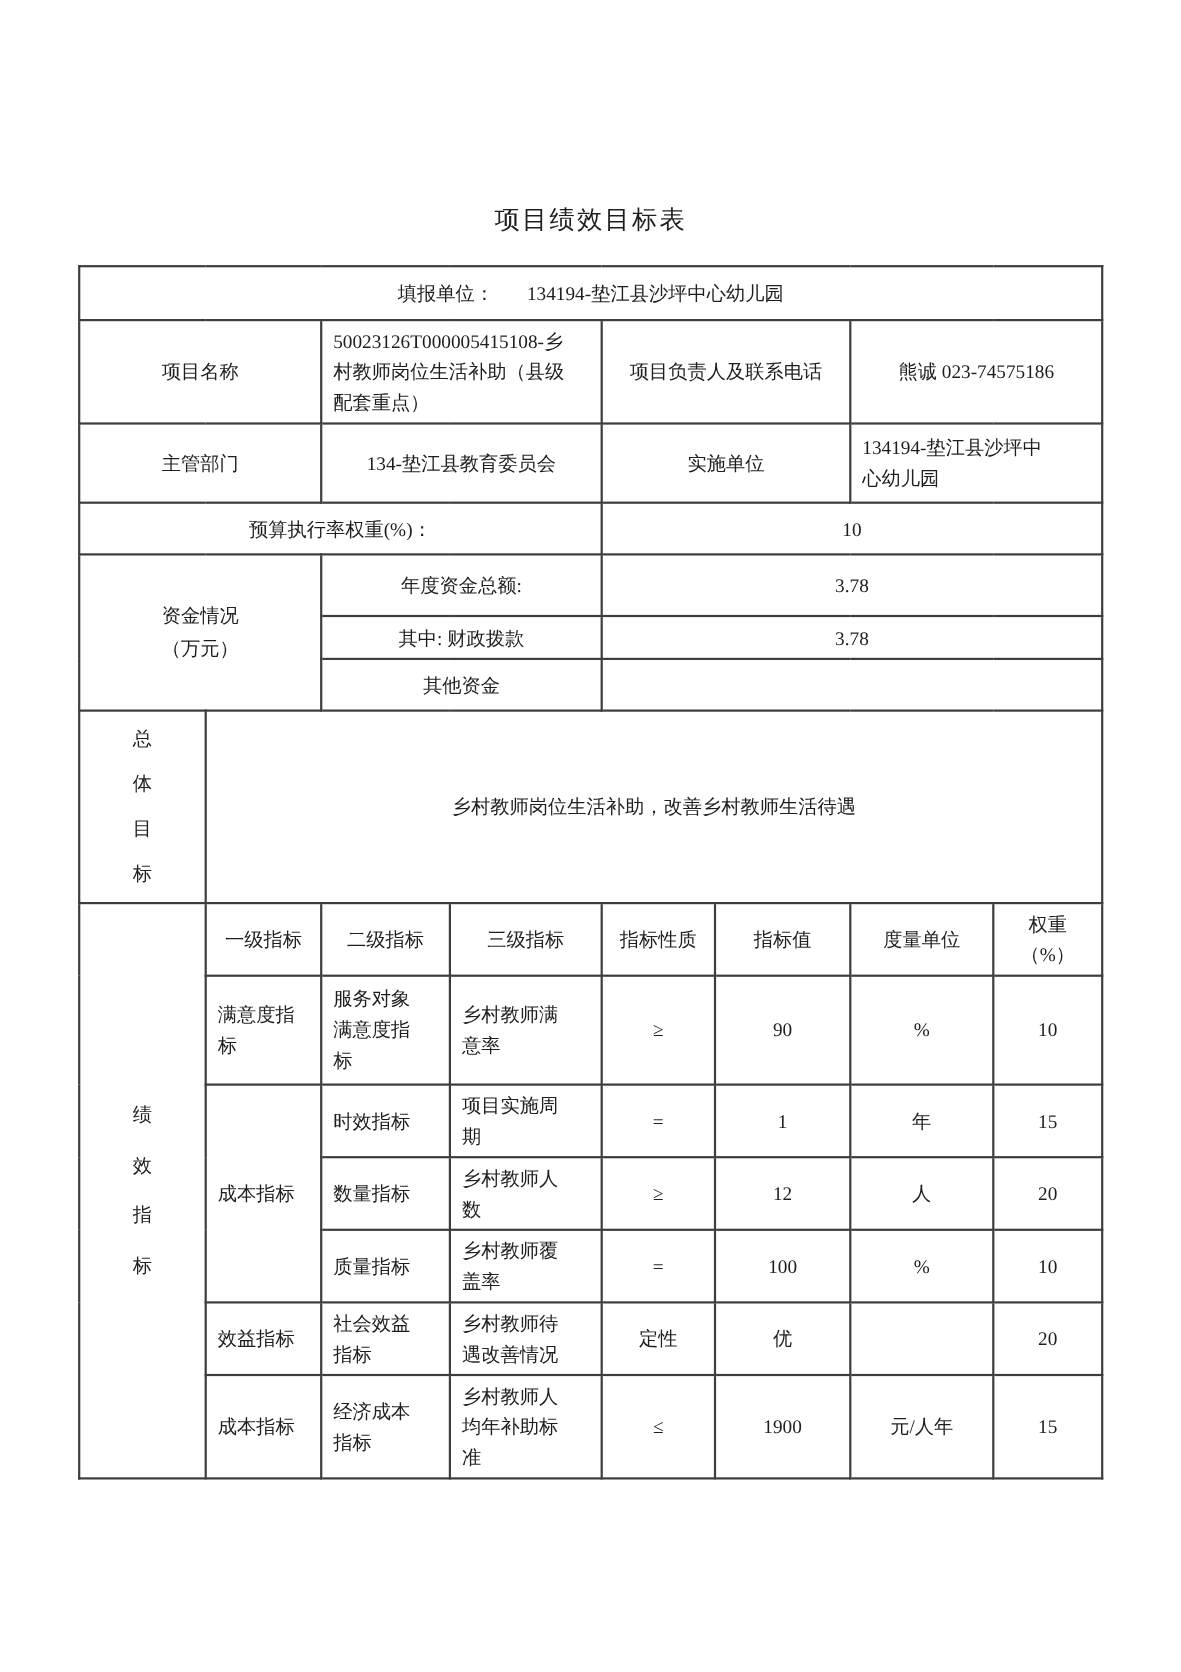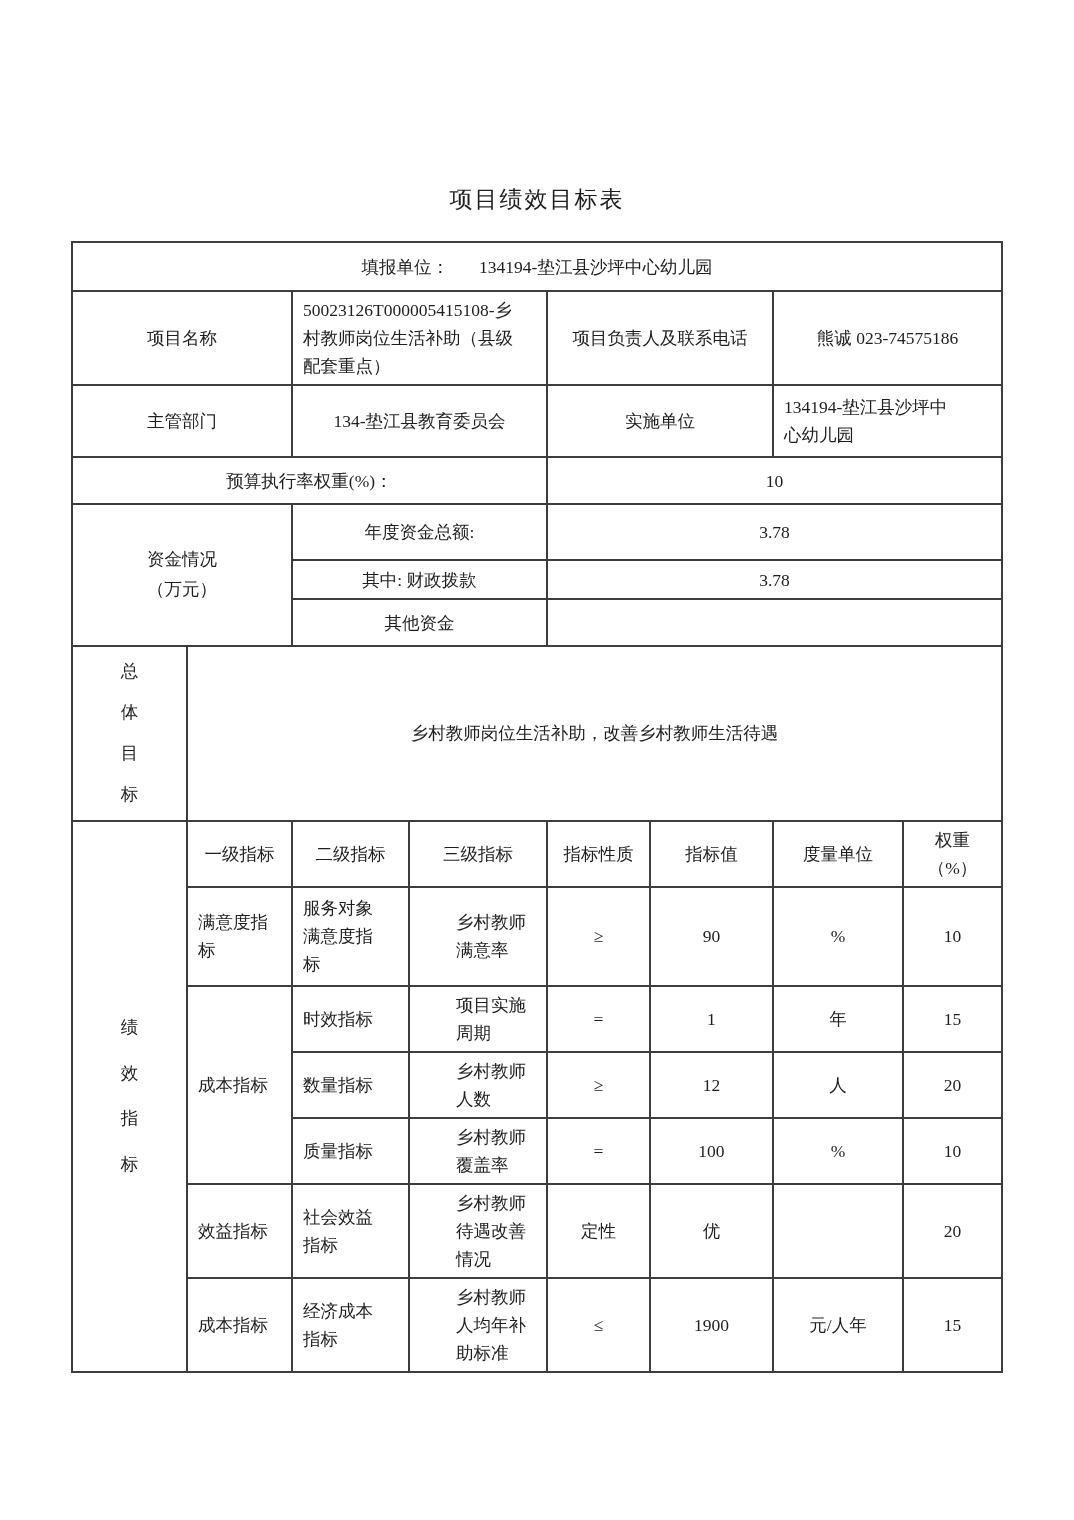--- a/index.html
+++ b/index.html
@@ -47,21 +47,21 @@
     text-align:center;
     overflow:hidden;
   }
   td.al{ text-align:left; padding-left:12px; }
   td.ar{ text-align:right; padding-right:16px; }
   td.ind{ text-align:left; padding-left:10px; }
   .blk{ display:block; text-align:left; }
   .w-name{ max-width:215px; }
   .w-impl{ max-width:172px; }
   .w-l12{ max-width:4.2em; }
-  .w-l3{ max-width:5.2em;margin-left:36px; }
+  .w-l3{ max-width:5.2em; }
   .vtext{
     width:1.15em;
     margin:0 auto;
     text-align:center;
     line-height:2.35;
     word-break:break-all;
   }
   .vtext.tall{ line-height:2.6; }
   .gap-left{ margin-left:30px; }
   .fund-label .line{ display:block; line-height:1.7; }

